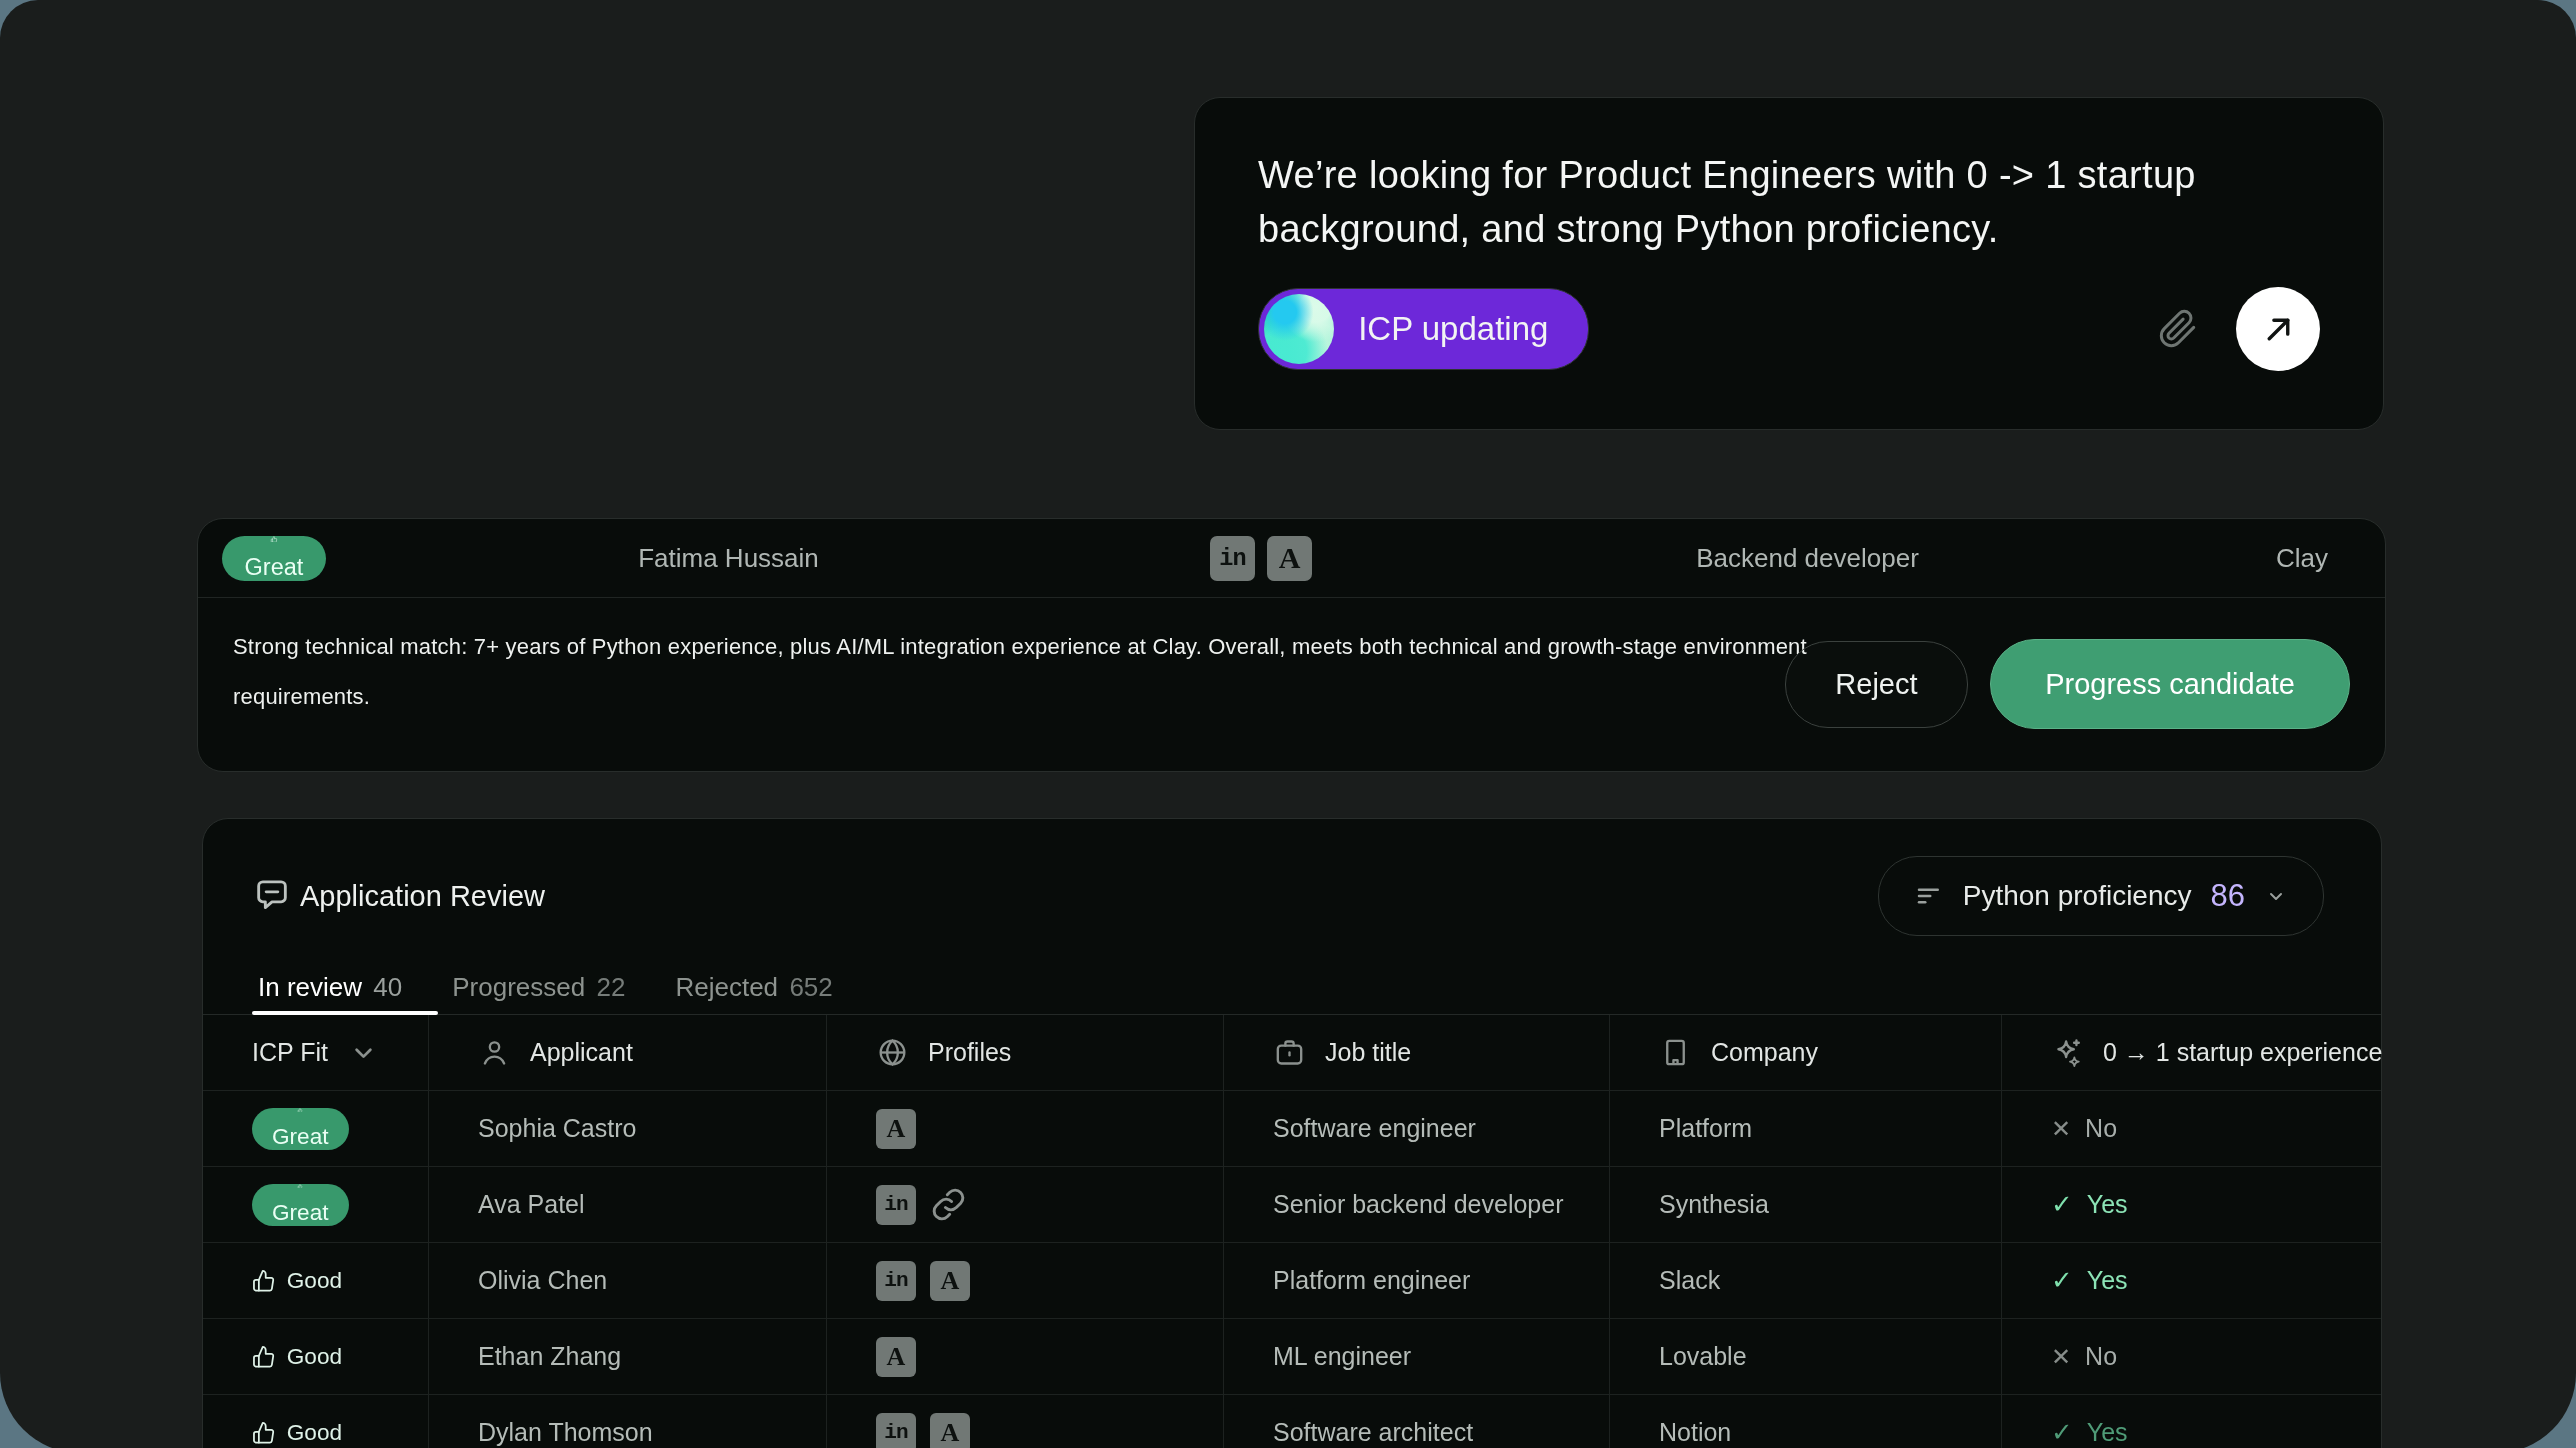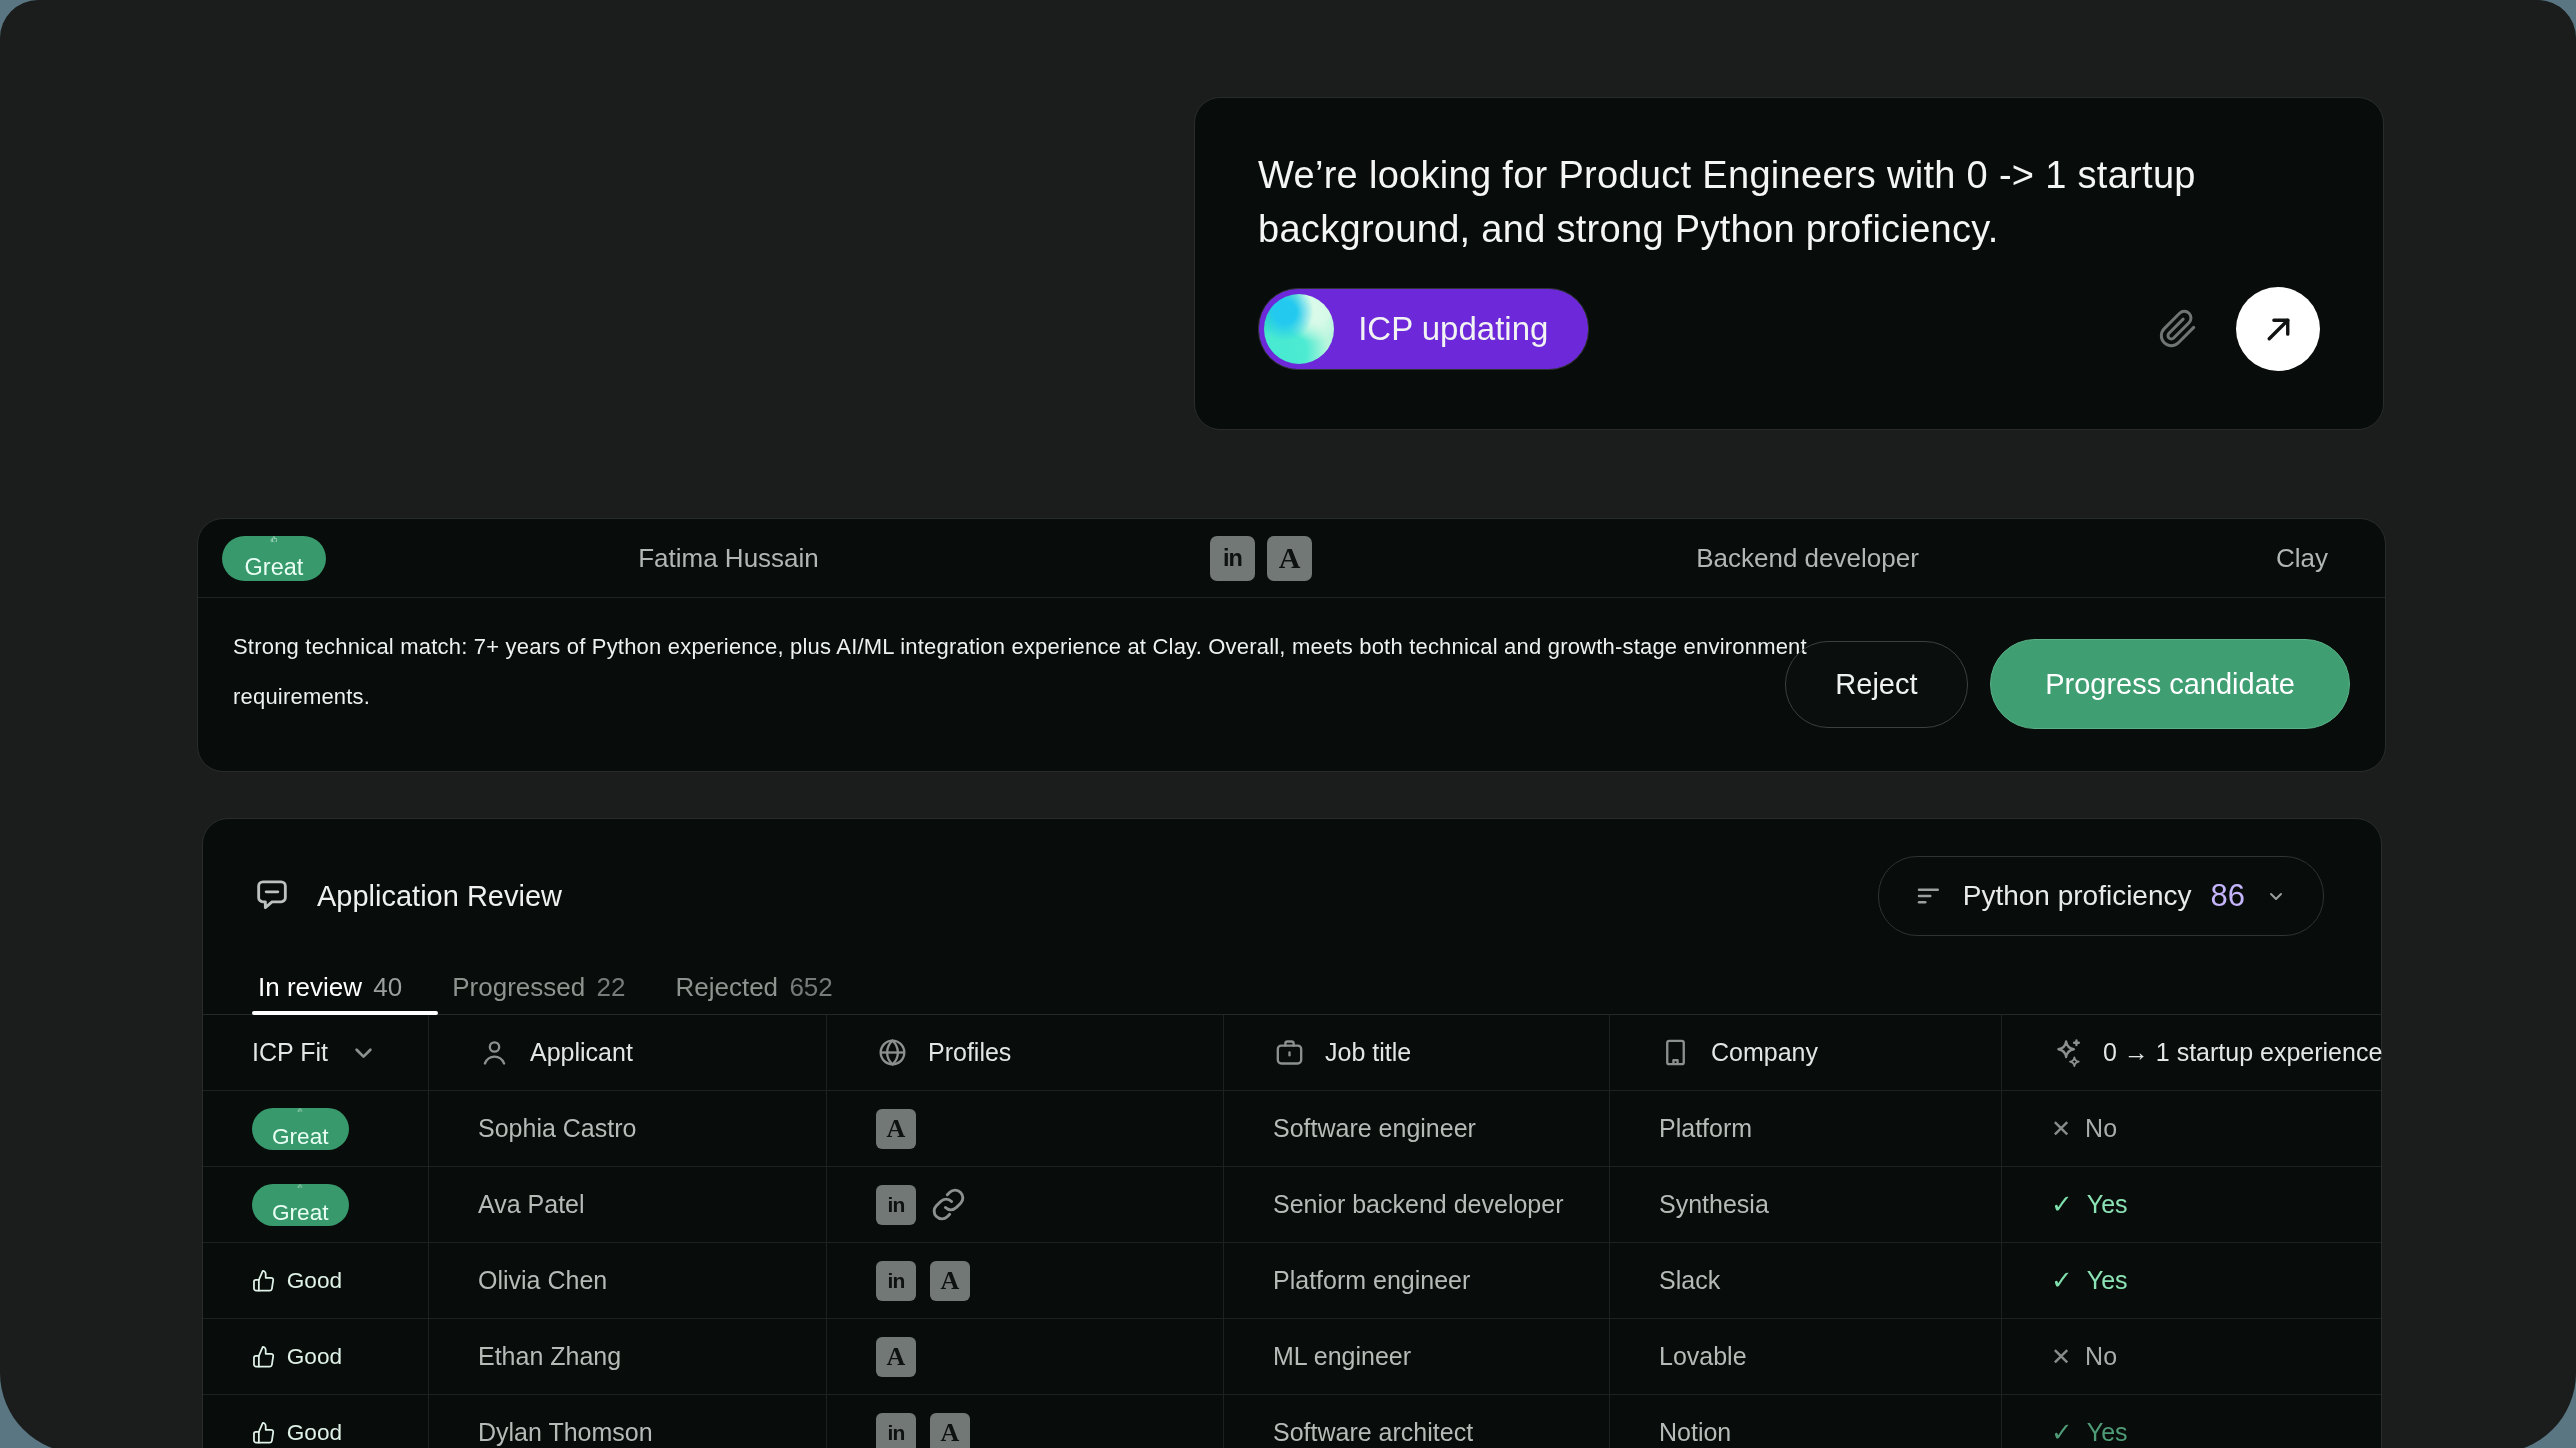--- a/index.html
+++ b/index.html
@@ -67,29 +67,29 @@
   .fit-badge svg{width:24px;height:24px}
   .fit-badge.small{height:42px;font-size:22.6px;padding:0 20px;border-radius:21px}
   .fit-plain{display:inline-flex;align-items:center;gap:11.3px;color:#dff2e8;font-size:22.6px}
   .fit-plain svg{width:23.5px;height:23.5px}
   
   .pchip{
     width:45px;height:45px;border-radius:7px;background:#717875;color:#0d110f;
     display:flex;align-items:center;justify-content:center;font-weight:bold;cursor:pointer;
   }
   .pchip.small{width:40px;height:40px;border-radius:6px}
-  .pchip.li{font-size:23.5px;letter-spacing:-0.9px;font-family:Liberation Sans, sans-serif}
+  .pchip.li{font-size:23.5px;letter-spacing:-0.9px;font-family:Liberation Mono, monospace}
   .pchip.small.li{font-size:21px}
   .pchip.sa{font-family:"Liberation Serif",serif;font-size:30px}
   .pchip.small.sa{font-size:26px}
   .link-ic{width:37px;height:37px;color:#8b918e;cursor:pointer}
   
   .review-panel{left:202px;top:818px;width:2180px;height:696px;border-radius:26px;box-sizing:border-box}
   .panel-head{display:flex;justify-content:space-between;align-items:center;padding:37px 57px 0 49px}
-  .panel-title{display:flex;align-items:center;gap:25px;font-size:29px;font-weight:500;color:#eef1ef}
+  .panel-title{display:flex;align-items:center;gap:8px;font-size:29px;font-weight:500;color:#eef1ef}
   .panel-title svg{width:40px;height:40px;color:#bcc2bf}
   .filter-pill{
     height:78px;border:0.9px solid #2e3431;border-radius:39px;display:flex;align-items:center;
     gap:19px;padding:0 35px;cursor:pointer;background:rgba(255,255,255,0.005);
   }
   .filter-pill .f-label{font-size:28px;color:#e8ebe9}
   .filter-pill .f-value{font-size:31px;color:#c4b5fd}
   .filter-pill svg{color:#9aa09d}
   .tabs{position:relative;display:flex;gap:50px;padding-left:55px;margin-top:24px;height:54px;align-items:center}
   .tab{display:flex;gap:11.3px;font-size:26px;color:#8d938f;cursor:pointer}

